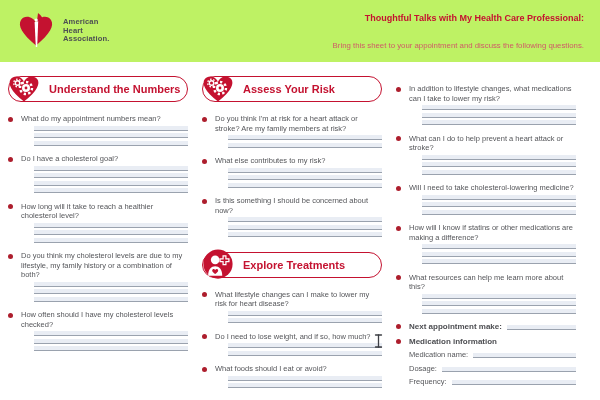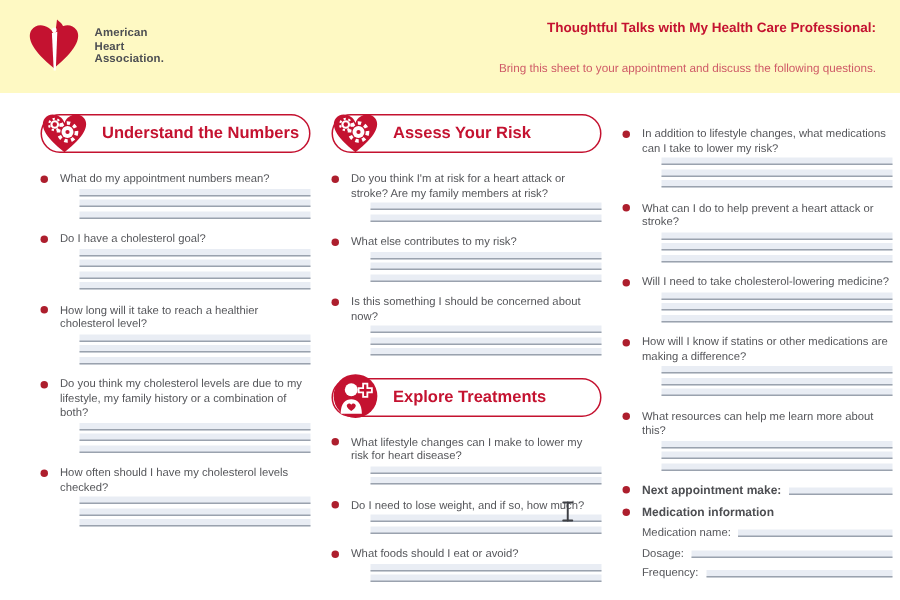--- a/index.html
+++ b/index.html
@@ -4,31 +4,31 @@
 <style>
   * { margin:0; padding:0; box-sizing:border-box; }
   html,body { background:#888; }
   body { font-family:"Liberation Sans", sans-serif; }
   .page {
     position:relative; width:600px; height:400px; margin:0 auto;
     background:#ffffff; overflow:hidden;
   }
   
   .hdr {
-    height:62px; background:#fef9c3; display:flex;
+    height:62px; background:#bef264; display:flex;
     align-items:center; justify-content:space-between; padding:0 16px;
   }
   .logo { display:flex; align-items:center; gap:7px; }
   .logo-text { font-size:7.6px; line-height:8.6px; font-weight:bold; color:#4d4f53; letter-spacing:.1px; }
   .hdr-text { text-align:right; }
   .kicker { font-size:9px; font-weight:bold; color:#c41230; margin-bottom:1px; }
   .title  { font-size:17.5px; font-weight:bold; color:#c41230; letter-spacing:-.2px; line-height:19px; }
   .subtitle { font-size:7.8px; color:#cf5b67; margin-top:18px; }
   
-  .cols { display:flex; gap:14px; padding:14px 16px 0 27px; }
+  .cols { display:flex; gap:14px; padding:14px 16px 0 8px; }
   .col { width:180px; flex:0 0 180px; }
   
   .pill {
     position:relative; height:26px; border:1.5px solid #c41230; border-radius:14px;
     background:#fff; display:flex; align-items:center; padding-left:40px;
     margin-bottom:12px;
   }
   .pill-label { font-size:11px; font-weight:bold; color:#c41230; white-space:nowrap; }
   .pill-icon { position:absolute; left:-2px; top:-4px; width:34px; height:32px; }
   .explore-gap { height:6px; }

